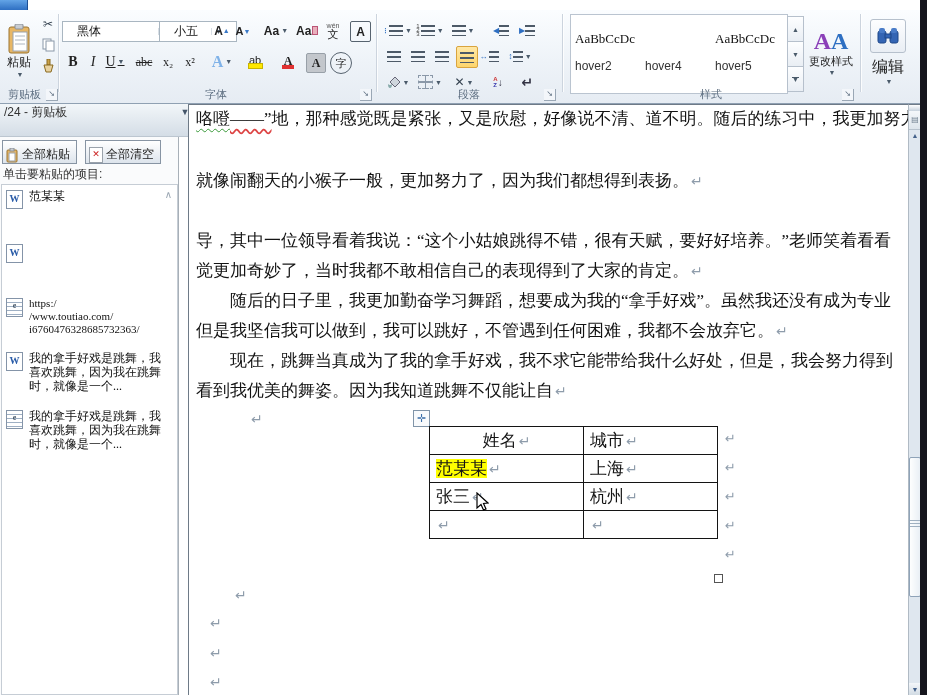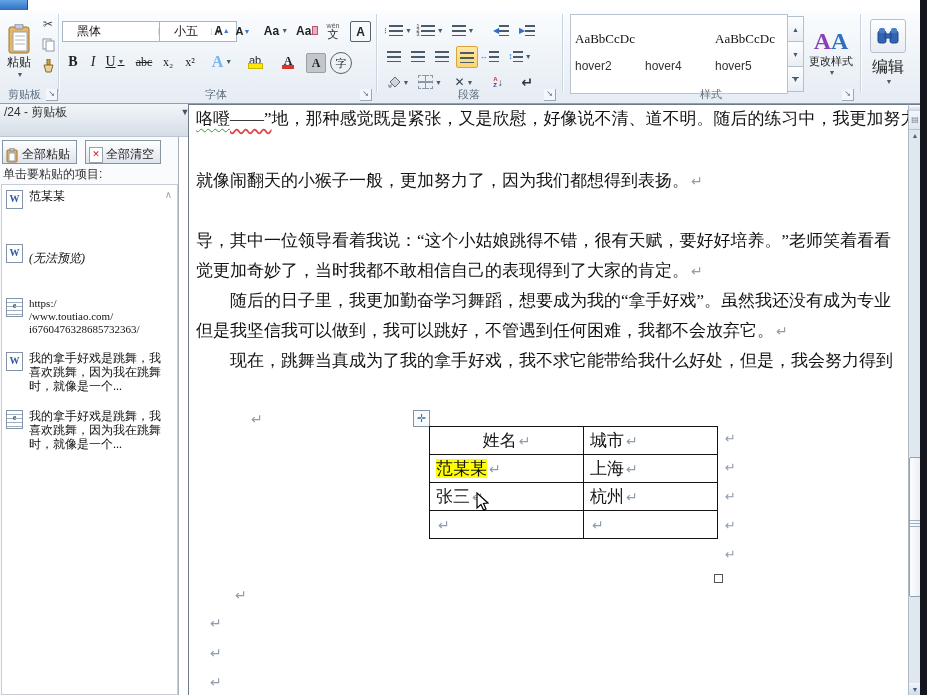--- a/index.html
+++ b/index.html
@@ -350,21 +350,20 @@
     <div id="clip-list">
       <span class="chev-up">∧</span>
 
       <div class="clip-item" style="top:4px;height:50px">
         <span class="doc-ic">W</span>
         <span class="clip-text">范某某</span>
       </div>
 
       <div class="clip-item" style="top:58px;height:50px">
         <span class="doc-ic">W</span>
-        <span class="clip-text serif" style="font-style:italic;padding-top:8px">(无法预览)</span>
       </div>
 
       <div class="clip-item" style="top:112px;height:50px">
         <span class="doc-ic html">e</span>
         <span class="clip-text serif" style="font-size:11px;line-height:13px">
           <span>https:/</span><br>
           <span>/www.toutiao.com/</span><br>
           <span>i6760476328685732363/</span>
         </span>
       </div>
@@ -384,20 +383,21 @@
   <div id="doc">
     <div class="docline" style="top:2px">
       <span class="wavy-g">咯噔</span><span class="wavy-r">——”</span><span>地，那种感觉既是紧张，又是欣慰，好像说不清、道不明。随后的练习中，我更加努力</span>
     </div>
     <div class="docline" style="top:64px"><span>就像闹翻天的小猴子一般，更加努力了，因为我们都想得到表扬。</span><span class="pmark">↵</span></div>
     <div class="docline" style="top:124px">导，其中一位领导看着我说：“这个小姑娘跳得不错，很有天赋，要好好培养。”老师笑着看看</div>
     <div class="docline" style="top:154px"><span>觉更加奇妙了，当时我都不敢相信自己的表现得到了大家的肯定。</span><span class="pmark">↵</span></div>
     <div class="docline" style="top:214px"><span>但是我坚信我可以做到，我可以跳好，不管遇到任何困难，我都不会放弃它。</span><span class="pmark">↵</span></div>
     <div class="docline ind" style="top:184px">随后的日子里，我更加勤奋学习舞蹈，想要成为我的“拿手好戏”。虽然我还没有成为专业</div>
     <div class="docline ind" style="top:244px">现在，跳舞当真成为了我的拿手好戏，我不求它能带给我什么好处，但是，我会努力得到</div>
+    <div class="docline" style="top:274px"><span>看到我优美的舞姿。因为我知道跳舞不仅能让自</span><span class="pmark">↵</span></div>
 
     <span class="pmark" style="position:absolute;left:60px;top:306px">↵</span>
 
     <div id="tbl-move">✛</div>
     <table id="dtable">
       <tbody>
           <tr>
         <td class="c1 ctr"><span>姓名</span><span class="pmark">↵</span></td>
         <td class="c2"><span>城市</span><span class="pmark">↵</span></td>
       </tr>

